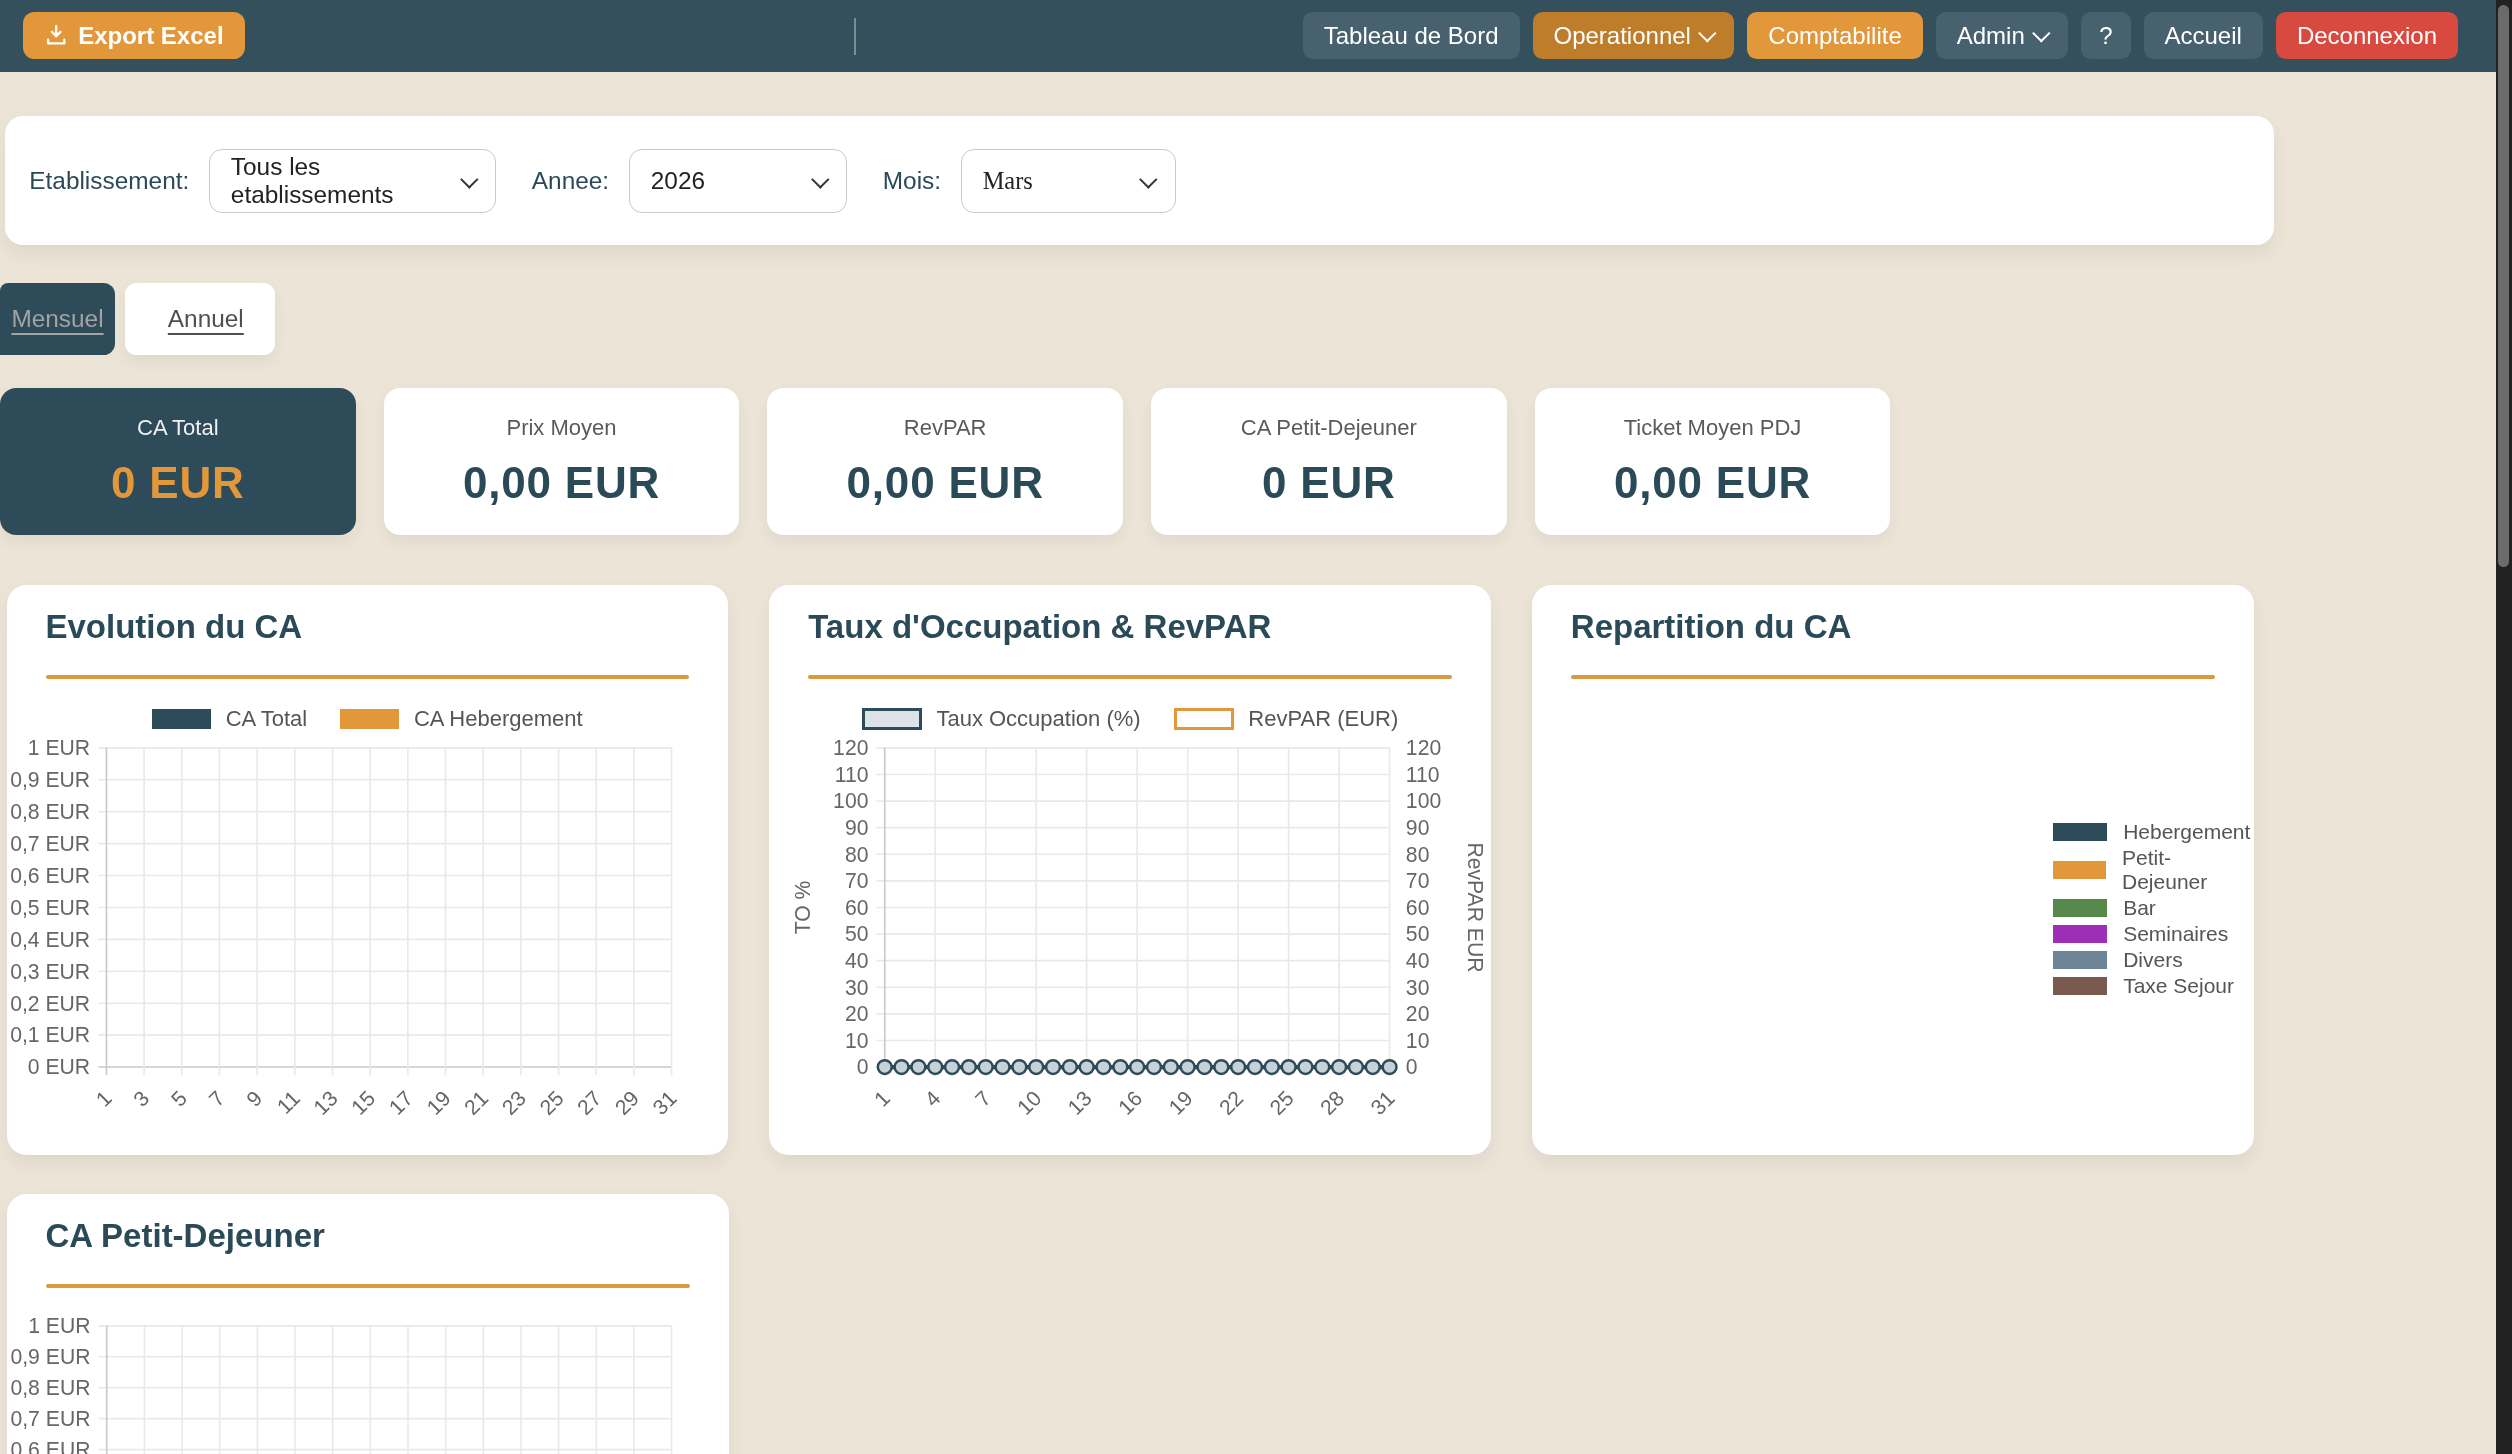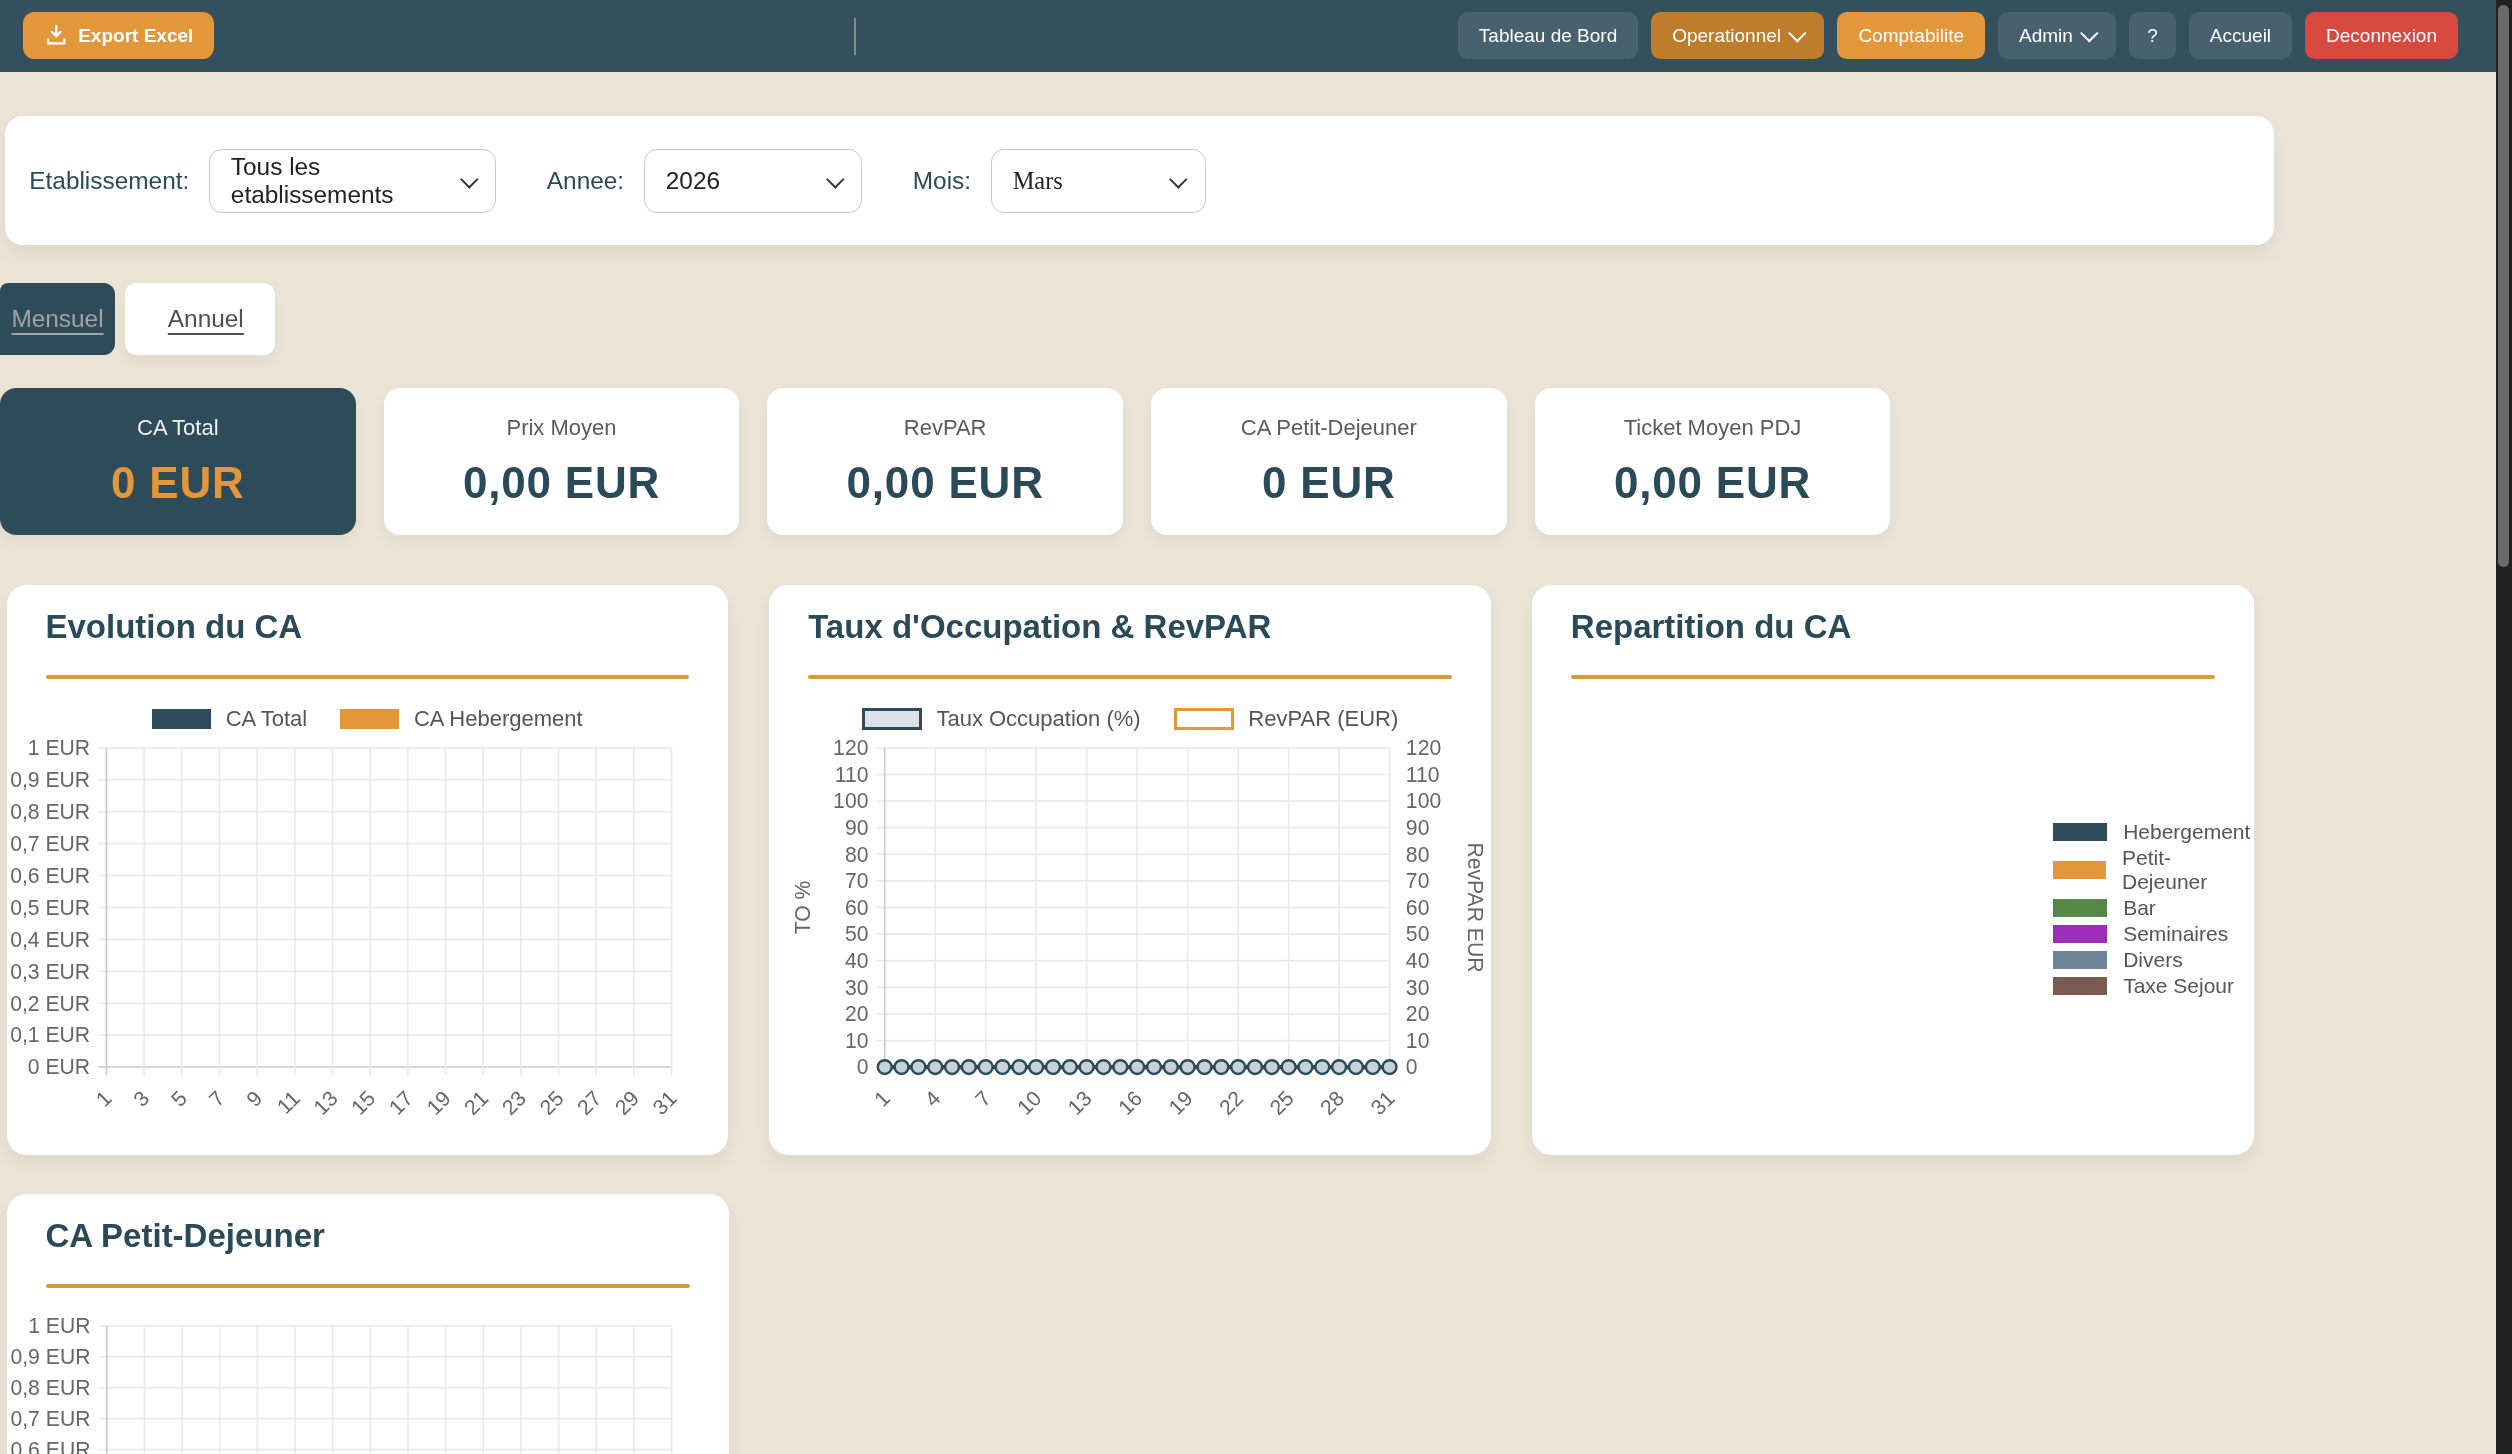--- a/index.html
+++ b/index.html
@@ -4,35 +4,35 @@
 <style>
   html,body{margin:0;padding:0;}
   body{
     width:2512px;height:1455px;overflow:hidden;position:relative;
     background:#ece4d6;
     font-family:"Liberation Sans","DejaVu Sans",sans-serif;
   }
   
   .nav{position:absolute;top:0;left:0;width:2512px;height:72px;background:#34505c;}
   .btn{border:none;cursor:pointer;border-radius:9.8px;height:47px;padding:0 21px;
-       font-size:19px;color:#fff;font-family:inherit;display:flex;align-items:center;gap:9.8px;white-space:nowrap;text-align:right;}
+       font-size:24px;color:#fff;font-family:inherit;display:flex;align-items:center;gap:9.8px;white-space:nowrap;text-align:right;}
   .btn-export{position:absolute;left:23px;top:12.2px;background:#e2973b;border-radius:11.4px;font-weight:bold;}
   .nav-divider{position:absolute;left:854px;top:18px;width:2.4px;height:37px;background:rgba(255,255,255,.35);}
   .nav-right{position:absolute;right:54px;top:12.2px;display:flex;gap:13px;}
   .btn.slate{background:#47616e;}
   .btn.orange{background:#e2973b;}
   .btn.orange-dark{background:#bd7d2b;}
   .btn.red{background:#d8493f;}
   .btn.square{padding:0 18px;}
   .chev{width:10.6px;height:10.6px;border-right:2.4px solid #fff;border-bottom:2.4px solid #fff;
         transform:rotate(45deg) translate(-1.6px,-1.6px);display:inline-block;}
   
   .filter-card{position:absolute;left:4.9px;top:116px;width:2269px;height:129px;background:#fff;
       border-radius:18px;box-shadow:0 8.1px 19.6px rgba(0,0,0,.06);display:flex;align-items:center;padding:0 24.4px;box-sizing:border-box;}
-  .fgroup{display:flex;align-items:center;gap:19.6px;margin-right:51px;}
+  .fgroup{display:flex;align-items:center;gap:19.6px;margin-right:36px;}
   .flabel{font-size:24.4px;color:#2b4a58;}
   .select{height:64px;border:1.6px solid #c9c9c9;border-radius:13px;display:flex;align-items:center;
       padding:0 49px 0 21px;font-size:24.4px;color:#222;position:relative;background:#fff;box-sizing:border-box;cursor:pointer;}
   .select .schev{position:absolute;right:19.6px;top:23px;width:10.6px;height:10.6px;
       border-right:2px solid #333;border-bottom:2px solid #333;transform:rotate(45deg);}
   
   .tabs{position:absolute;top:283px;left:0;display:flex;gap:9.8px;}
   .tab{height:72px;display:flex;align-items:center;justify-content:center;font-size:24.4px;
       text-decoration:underline;text-underline-offset:5.7px;cursor:pointer;border-radius:11.4px;}
   .tab.active{width:115px;background:#2e4b59;color:#a3a3a3;border-top-left-radius:8.1px;border-bottom-left-radius:0;}

